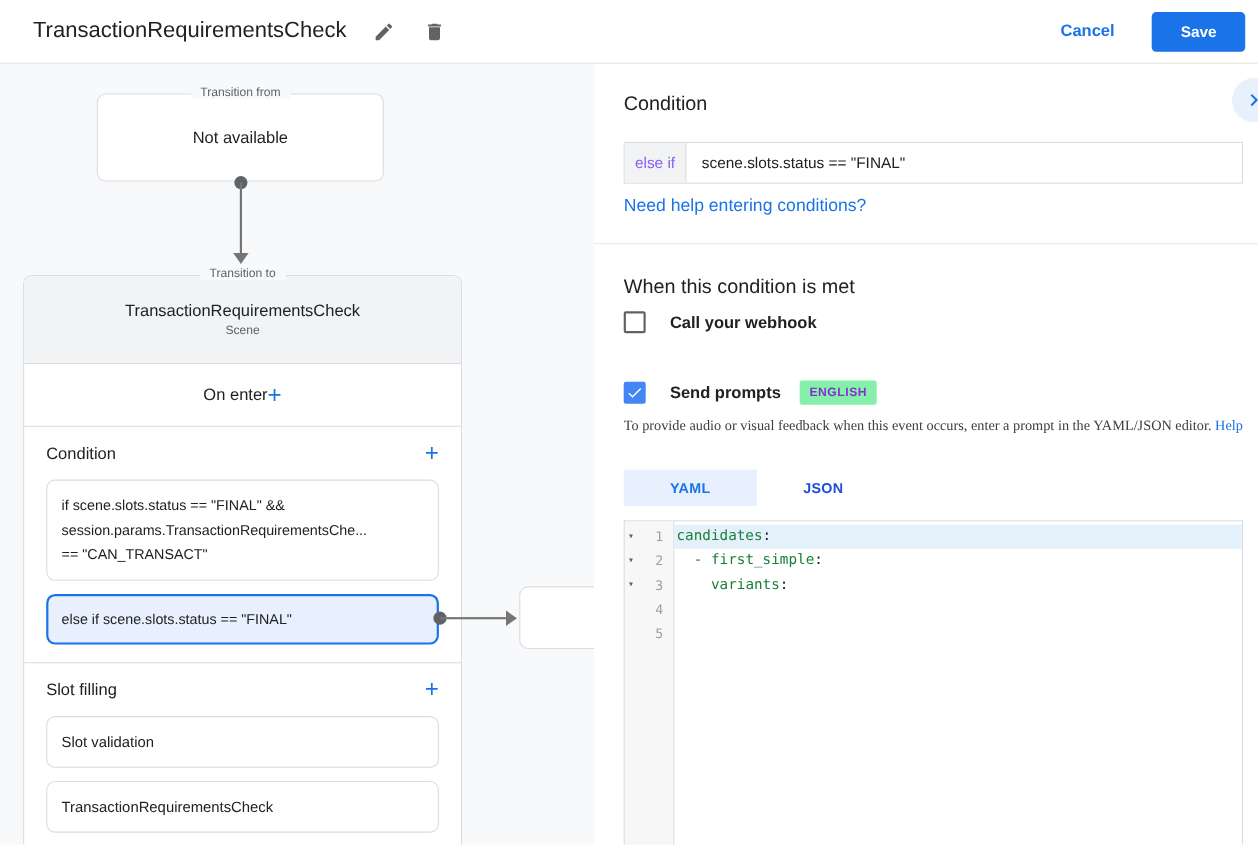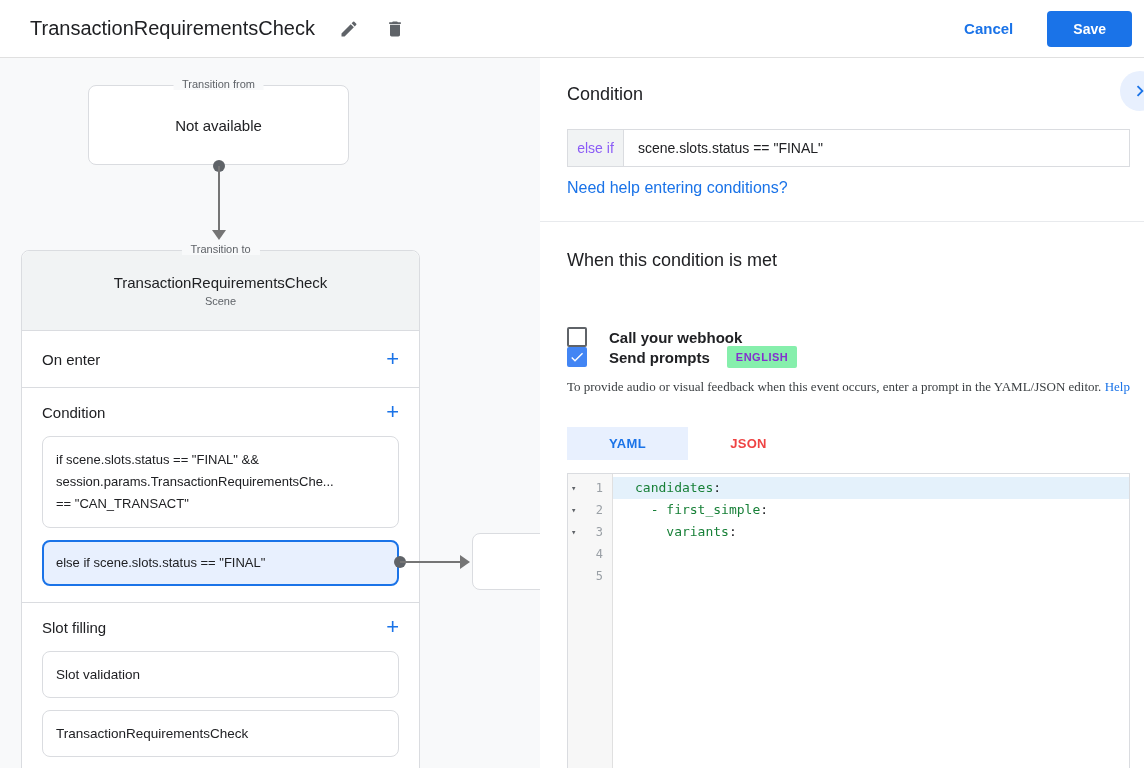--- a/index.html
+++ b/index.html
@@ -31,61 +31,61 @@
   .vline { position:absolute; width:2px; background:#757575; }
   .hline { position:absolute; height:2px; background:#757575; }
   .arrow-down { position:absolute; width:0; height:0; border-left:7px solid transparent; border-right:7px solid transparent; border-top:10px solid #757575; }
   .arrow-right { position:absolute; width:0; height:0; border-top:7px solid transparent; border-bottom:7px solid transparent; border-left:10px solid #757575; }
 
   
   .tto { position:absolute; left:21px; top:192px; width:399px; height:540px; background:#fff; border:1px solid #dadce0; border-radius:8px 8px 0 0; }
   .tto-header { background:#f1f3f4; border-bottom:1px solid #dadce0; border-radius:8px 8px 0 0; height:80px; text-align:center; padding-top:23px; }
   .tto-title { font-size:15px; color:#202124; }
   .tto-subtitle { font-size:11px; color:#5f6368; margin-top:4px; }
-  .row { display:flex; align-items:center; justify-content:space-between; height:57px; padding:16px 20px; border-bottom:1px solid #dadce0; }
+  .row { display:flex; align-items:center; justify-content:center; height:57px; padding:16px 20px; border-bottom:1px solid #dadce0; }
   .row-label { font-size:15px; color:#202124; }
   .plus { color:#1a73e8; font-size:22px; font-weight:normal; background:none; border:none; cursor:pointer; line-height:1; font-family:"Liberation Sans",sans-serif; }
   .section { border-bottom:1px solid #dadce0; padding-bottom:16px; }
   .sec-head { display:flex; align-items:center; justify-content:space-between; height:48px; padding:0 20px; }
   .cond-box { margin:0 20px; background:#fff; border:1px solid #dadce0; border-radius:8px; padding:12px 13px; font-size:13px; line-height:22px; color:#202124; }
   .cond-box.selected { margin-top:12px; border:2px solid #1a73e8; background:#e8f0fe; padding:13px 12px; line-height:16px; }
   .slot-box { margin:0 20px 12px; background:#fff; border:1px solid #dadce0; border-radius:8px; padding:15px 13px; font-size:13.5px; color:#202124; }
   .next-box { position:absolute; left:472px; top:475px; width:80px; height:57px; background:#fff; border:1px solid #dadce0; border-radius:8px; }
 
   
   .panel-title { position:absolute; left:27px; top:26px; font-size:18px; color:#202124; }
   .collapse-btn { position:absolute; right:-16px; top:13px; width:40px; height:40px; border-radius:50%; background:#e8f0fe; border:none; cursor:pointer; display:flex; align-items:center; justify-content:center; }
   .cond-row { position:absolute; left:27px; top:71px; right:14px; height:38px; border:1px solid #dadce0; display:flex; background:#fff; }
   .cond-prefix { width:56px; background:#f1f3f4; border-right:1px solid #dadce0; display:flex; align-items:center; justify-content:center; font-size:14px; color:#8b5cf6; flex:none; }
   .cond-value { flex:1; display:flex; align-items:center; padding-left:14px; font-size:14px; color:#202124; font-family:"Liberation Sans",sans-serif; border:none; background:transparent; outline:none; }
   .help-link { position:absolute; left:27px; top:121px; font-size:16px; color:#1a73e8; text-decoration:none; cursor:pointer; }
   .panel-divider { position:absolute; left:0; right:0; top:163px; border-top:1px solid #e8eaed; }
   .when-title { position:absolute; left:27px; top:192px; font-size:18px; color:#202124; }
   .check-row { position:absolute; left:27px; display:flex; align-items:center; }
-  .check-row.webhook { top:225px;margin-top:44px; }
+  .check-row.webhook { top:225px; }
   .check-row.prompts { top:288px; }
   .checkbox { width:20px; height:20px; border:2px solid #5f6368; border-radius:2px; background:#fff; flex:none; cursor:pointer; }
   .checkbox.checked { border-color:#4285f4; background:#4285f4; display:flex; align-items:center; justify-content:center; }
   .check-label { margin-left:22px; font-size:15px; font-weight:bold; color:#202124; }
   .lang-badge { margin-left:17px; background:#86efac; color:#8430ce; font-size:11px; font-weight:bold; letter-spacing:0.5px; padding:5px 9px; border-radius:2px; }
   .desc { position:absolute; left:27px; top:319px; width:566px; font-size:13px; line-height:19px; color:#3c4043;font-family:Liberation Serif, serif; }
   .desc a { color:#1a73e8; text-decoration:none; cursor:pointer; }
 
   
   .tabs { position:absolute; left:27px; top:369px; display:flex; }
-  .tab { width:121px; height:33px; display:flex; align-items:center; justify-content:center; font-size:13px; font-weight:bold; letter-spacing:0.3px; color:#ef4444; background:transparent; border:none; cursor:pointer; font-family:"Liberation Sans",sans-serif; }
+  .tab { width:121px; height:33px; display:flex; align-items:center; justify-content:center; font-size:13px; font-weight:bold; letter-spacing:0.3px; color:#1d4ed8; background:transparent; border:none; cursor:pointer; font-family:"Liberation Sans",sans-serif; }
   .tab.active { background:#e8f0fe; color:#1a73e8; }
 
   
   .editor { position:absolute; left:27px; top:415px; right:14px; height:300px; border:1px solid #dadce0; background:#fff; display:flex; overflow:hidden; }
   .gutter { width:45px; flex:none; background:#f7f7f7; border-right:1px solid #e0e0e0; padding-top:3px; }
   .gutter-row { position:relative; height:22px; font-family:"DejaVu Sans Mono", monospace; font-size:12px; color:#9aa0a6; text-align:right; padding-right:9px; line-height:22px; }
   .fold { position:absolute; left:3px; top:0; font-size:9px; color:#5f6368; line-height:22px; cursor:pointer; }
   .code { flex:1; padding-top:3px; overflow:hidden; }
-  .code-line { height:22px; line-height:22px; font-family:"DejaVu Sans Mono", monospace; font-size:13px; white-space:pre; padding-left:22px; color:#202124; }
+  .code-line { height:22px; line-height:22px; font-family:"DejaVu Sans Mono", monospace; font-size:13px; white-space:pre; padding-left:2px; color:#202124; }
   .code-line.hl { background:#e4f1fb; }
   .ykey { color:#188038; }
 </style>
 </head>
 <body>
 
 <div class="app">
 
   <div class="header">
     <div class="page-title">TransactionRequirementsCheck</div>

